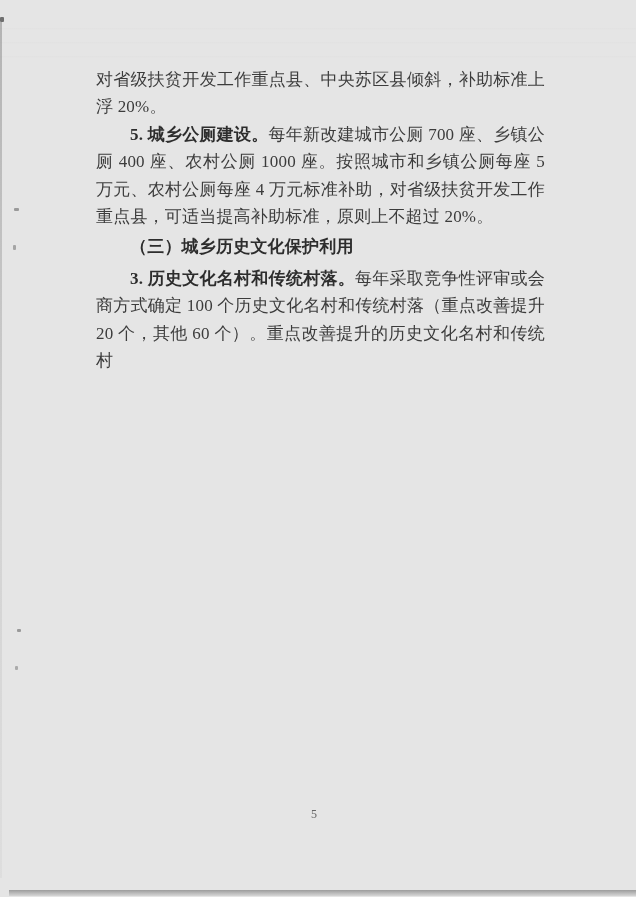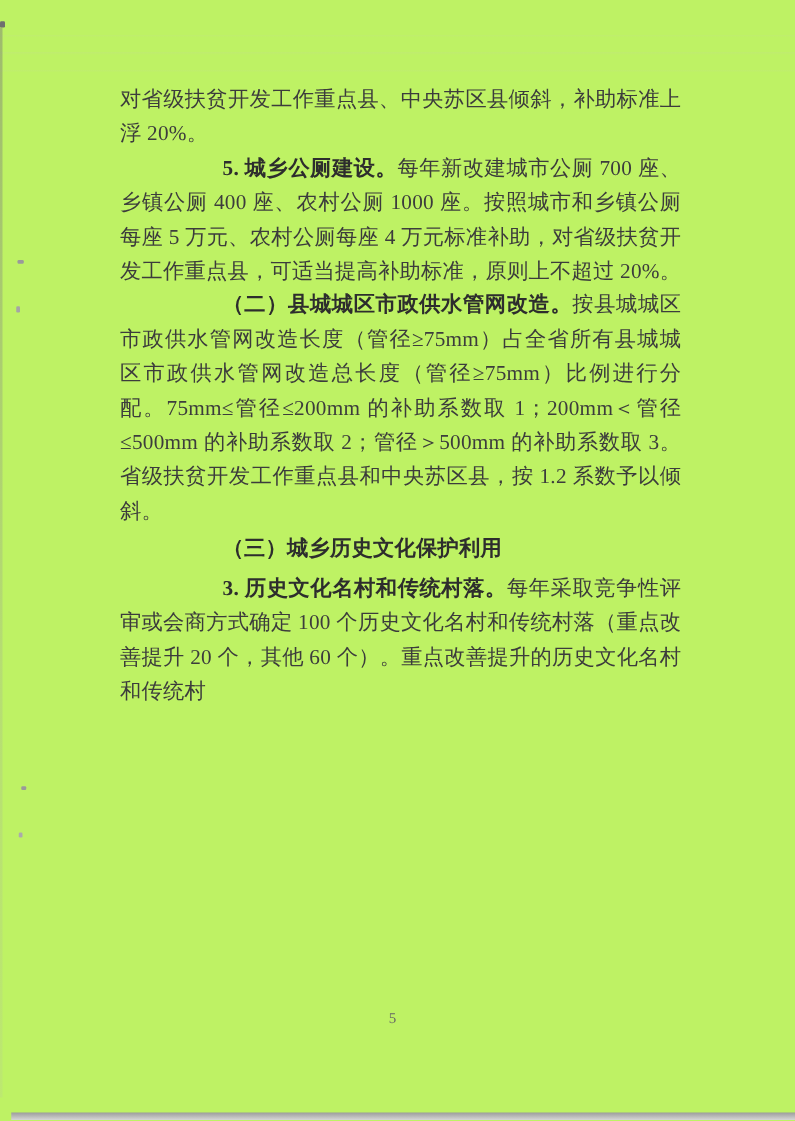--- a/index.html
+++ b/index.html
@@ -10,21 +10,21 @@
     width: 636px;
     height: 897px;
     position: relative;
     overflow: hidden;
     background: #fbfbfa;
     font-family: "Liberation Serif", serif;
   }
   .page {
     position: absolute;
     inset: 0;
-    background: #bef264;
+    background: #e5e5e5;
   }
   
   .page::before {
     content: "";
     position: absolute;
     left: 0; right: 0; top: 28px; height: 30px;
     background: repeating-linear-gradient(
       to bottom,
       rgba(200,195,195,0.10) 0px,
       rgba(255,255,255,0) 2px,
@@ -46,21 +46,20 @@
   .para {
     margin: 0;
     text-indent: 2em;
   }
   .para.continuation {
     text-indent: 0;
   }
   .para .lead {
     font-weight: bold;
     color: #2d2d2d;
-    margin-left: 48px;
   }
   .para.heading {
     margin-top: 3px;
     margin-bottom: 2px;
   }
   .para.last {
     margin-top: 4px;
   }
   .page-number {
     position: absolute;
@@ -96,21 +95,20 @@
   }
 </style>
 </head>
 <body>
 
 <div class="page">
 
   <div class="text-block" id="doc-body">
       <p class="para continuation"><span>对省级扶贫开发工作重点县、中央苏区县倾斜，补助标准上浮 20%。</span></p>
       <p class="para numbered"><b class="lead">5. 城乡公厕建设。</b><span>每年新改建城市公厕 700 座、乡镇公厕 400 座、农村公厕 1000 座。按照城市和乡镇公厕每座 5 万元、农村公厕每座 4 万元标准补助，对省级扶贫开发工作重点县，可适当提高补助标准，原则上不超过 20%。</span></p>
-      <p class="para section"><b class="lead">（二）县城城区市政供水管网改造。</b><span>按县城城区市政供水管网改造长度（管径≥75mm）占全省所有县城城区市政供水管网改造总长度（管径≥75mm）比例进行分配。75mm≤管径≤200mm 的补助系数取 1；200mm＜管径≤500mm 的补助系数取 2；管径＞500mm 的补助系数取 3。省级扶贫开发工作重点县和中央苏区县，按 1.2 系数予以倾斜。</span></p>
       <p class="para heading"><b class="lead">（三）城乡历史文化保护利用</b></p>
       <p class="para numbered last"><b class="lead">3. 历史文化名村和传统村落。</b><span>每年采取竞争性评审或会商方式确定 100 个历史文化名村和传统村落（重点改善提升 20 个，其他 60 个）。重点改善提升的历史文化名村和传统村</span></p>
     </div>
 
   <div class="page-number">5</div>
 
   <div class="edge-line"></div>
 
   <div class="speck" style="left:0px;  top:17px;  width:4px; height:5px; background:#6f6f6f;"></div>
   <div class="speck" style="left:14px; top:208px; width:5px; height:3px;"></div>

